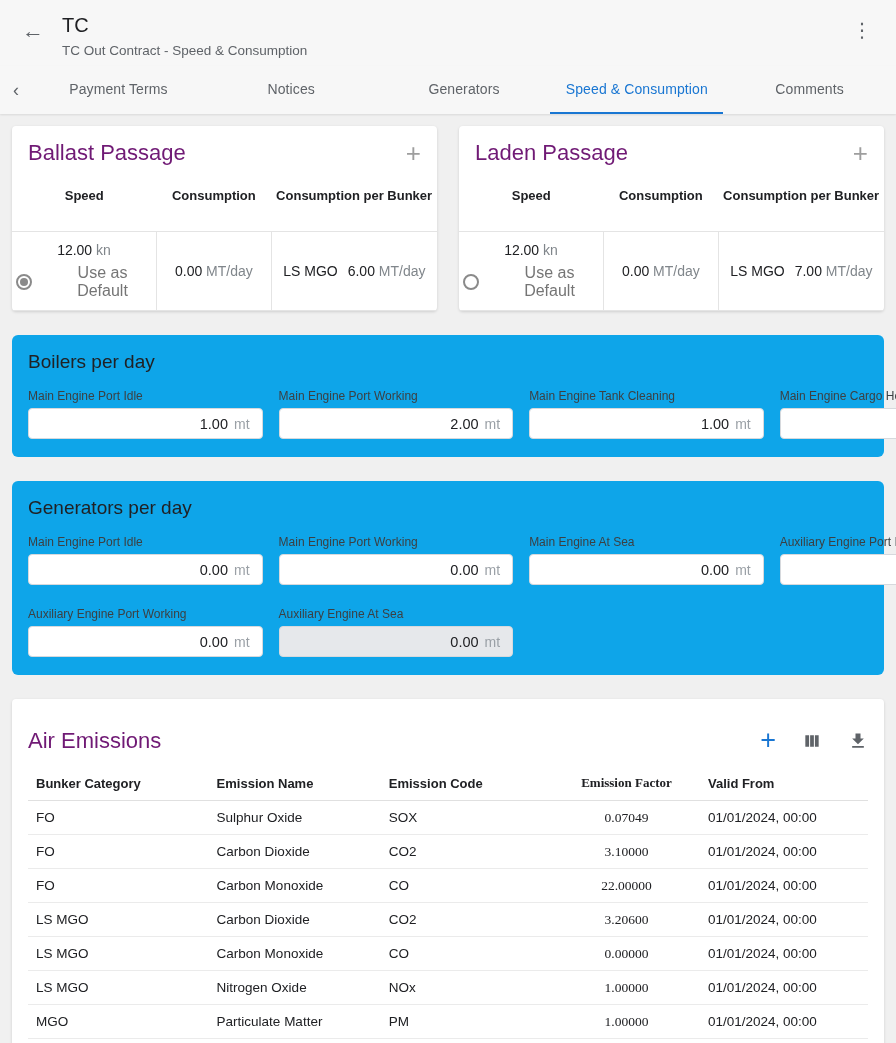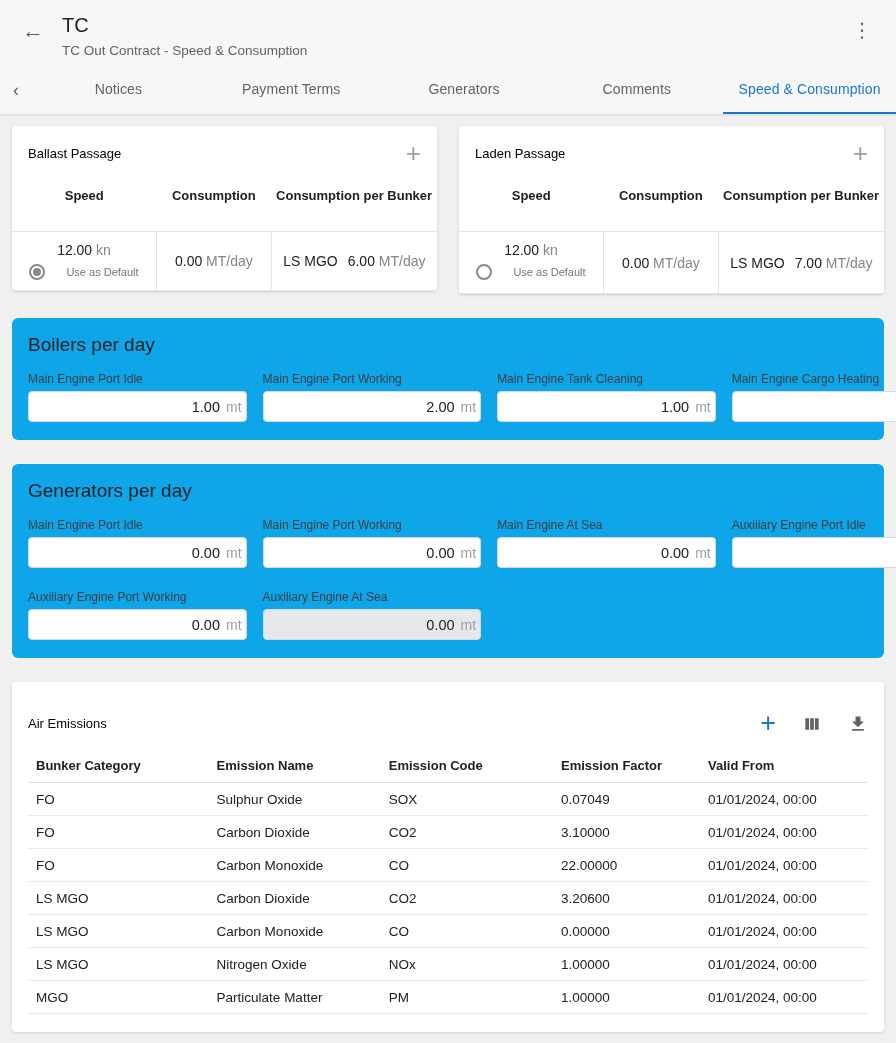--- a/index.html
+++ b/index.html
@@ -18,82 +18,82 @@
   
   .tabbar { background: #f7f7f7; display: flex; align-items: stretch; height: 48px; box-shadow: 0 1px 2px rgba(0,0,0,0.10); position: relative; }
   .tab-scroll { border: 0; background: transparent; color: #5f6368; font-size: 18px; width: 32px; cursor: pointer; }
   .tab { flex: 1; display: flex; align-items: center; justify-content: center; font-size: 14px; color: #5f6368; cursor: pointer; border-bottom: 2px solid transparent; letter-spacing: .1px; }
   .tab.active { color: #1976d2; font-weight: 500; border-bottom-color: #1976d2; }
 
   
   main { padding: 12px; }
   .card { background: #fff; border-radius: 4px; box-shadow: 0 1px 3px rgba(0,0,0,0.14); }
   .card-head { display: flex; align-items: center; justify-content: space-between; padding: 14px 16px; }
-  .card-head h2 { font-size: 13px; font-weight: 400; color: #000000; }
+  .card-head h2 { font-size: 22px; font-weight: 400; color: #701a75; }
   .plus-btn { border: 0; background: transparent; font-size: 26px; font-weight: 300; color: #9e9e9e; cursor: pointer; line-height: 1; }
 
   .passage-row { display: flex; gap: 22px; align-items: flex-start; }
   .passage-card { flex: 1; min-width: 0; }
   .passage-table { width: 100%; border-collapse: collapse; }
   .passage-table th { font-size: 13px; font-weight: 700; color: #202124; text-align: center; padding: 8px 4px 28px; }
   .passage-table td { border-top: 1px solid #e4e4e4; border-bottom: 1px solid #e4e4e4; text-align: center; padding: 10px 4px; font-size: 14px; vertical-align: middle; }
   .passage-table td + td { border-left: 1px solid #e4e4e4; }
   .col-speed { width: 34%; }
   .col-cons { width: 27%; }
   .col-bunker { width: 39%; }
   .unit-gray { color: #80868b; }
-  .default-row { display: inline-flex; align-items: center; gap: 21px; margin-top: 6px; font-size: 11px; color: #757575; }
+  .default-row { display: inline-flex; align-items: center; gap: 21px; margin-top: 6px; font-size: 16px; color: #757575; }
   .radio { width: 16px; height: 16px; border: 2px solid #8a8a8a; border-radius: 50%; display: inline-flex; align-items: center; justify-content: center; cursor: pointer; flex: none; background: #fff; }
   .radio.checked::after { content: ""; width: 8px; height: 8px; border-radius: 50%; background: #8a8a8a; }
   .bunker-name { margin-right: 10px; }
 
   
   .panel { background: #0ea5e9; border-radius: 6px; margin-top: 24px; padding: 16px 16px 18px; }
   .panel h2 { font-size: 19px; font-weight: 400; color: #202124; margin-bottom: 16px; }
   .fields-grid { display: grid; grid-template-columns: repeat(4, 1fr); gap: 22px 16px; }
   .field label { display: block; font-size: 12px; color: #3c4043; margin-bottom: 5px; }
-  .inputbox { display: flex; align-items: center; background: #fff; border: 1px solid #d6d9dd; border-radius: 4px; height: 31px; padding: 0 4px; }
+  .inputbox { display: flex; align-items: center; background: #fff; border: 1px solid #d6d9dd; border-radius: 4px; height: 31px; padding: 0 12px; }
   .inputbox input { border: 0; outline: 0; background: transparent; flex: 1; min-width: 0; text-align: right; font-size: 14.5px; color: #202124; font-family: "Liberation Sans", sans-serif; }
   .inputbox .unit { color: #9aa0a6; margin-left: 6px; font-size: 14px; }
   .inputbox.disabled { background: #e6e8eb; }
 
   
   .emissions-card { margin-top: 24px; padding-bottom: 10px; }
   .emissions-card .card-head { padding: 28px 16px 12px; }
   .toolbar-icons { display: flex; align-items: center; gap: 26px; }
   .icon-btn { border: 0; background: transparent; cursor: pointer; display: inline-flex; align-items: center; justify-content: center; padding: 0; }
   .plus-blue { color: #1976d2; font-size: 27px; font-weight: 400; line-height: 1; }
   .table-wrap { padding: 0 16px 8px; }
   .emissions-table { width: 100%; border-collapse: collapse; }
   .emissions-table th { text-align: left; font-size: 13px; font-weight: 700; color: #202124; padding: 9px 8px; border-bottom: 1px solid #e0e0e0; }
   .emissions-table td { font-size: 13.5px; color: #202124; padding: 8.5px 8px; border-bottom: 1px solid #ebebeb; }
-  .emissions-table .num { text-align: left; }
+  .emissions-table .num { text-align: center; font-family: Liberation Serif, serif; }
   .ec-cat { width: 21.5%; } .ec-name { width: 20.5%; } .ec-code { width: 20.5%; } .ec-factor { width: 17.5%; } .ec-valid { width: 20%; }
 </style>
 </head>
 <body>
 
 <div class="app">
 
   <header class="topbar">
     <button class="back-btn">←</button>
     <div class="titles">
       <div class="page-title">TC</div>
       <div class="page-subtitle">TC Out Contract - Speed &amp; Consumption</div>
     </div>
     <button class="kebab-btn">⋮</button>
   </header>
 
   <nav class="tabbar">
     <button class="tab-scroll">‹</button>
+    <div class="tab">Payment Terms</div>
     <div class="tab">Notices</div>
-    <div class="tab">Payment Terms</div>
     <div class="tab">Generators</div>
+    <div class="tab active">Speed &amp; Consumption</div>
     <div class="tab">Comments</div>
-    <div class="tab active">Speed &amp; Consumption</div>
   </nav>
 
   <main>
 
     <div class="passage-row">
 
       <section class="card passage-card">
         <div class="card-head">
           <h2>Ballast Passage</h2>
           <button class="plus-btn">+</button>

